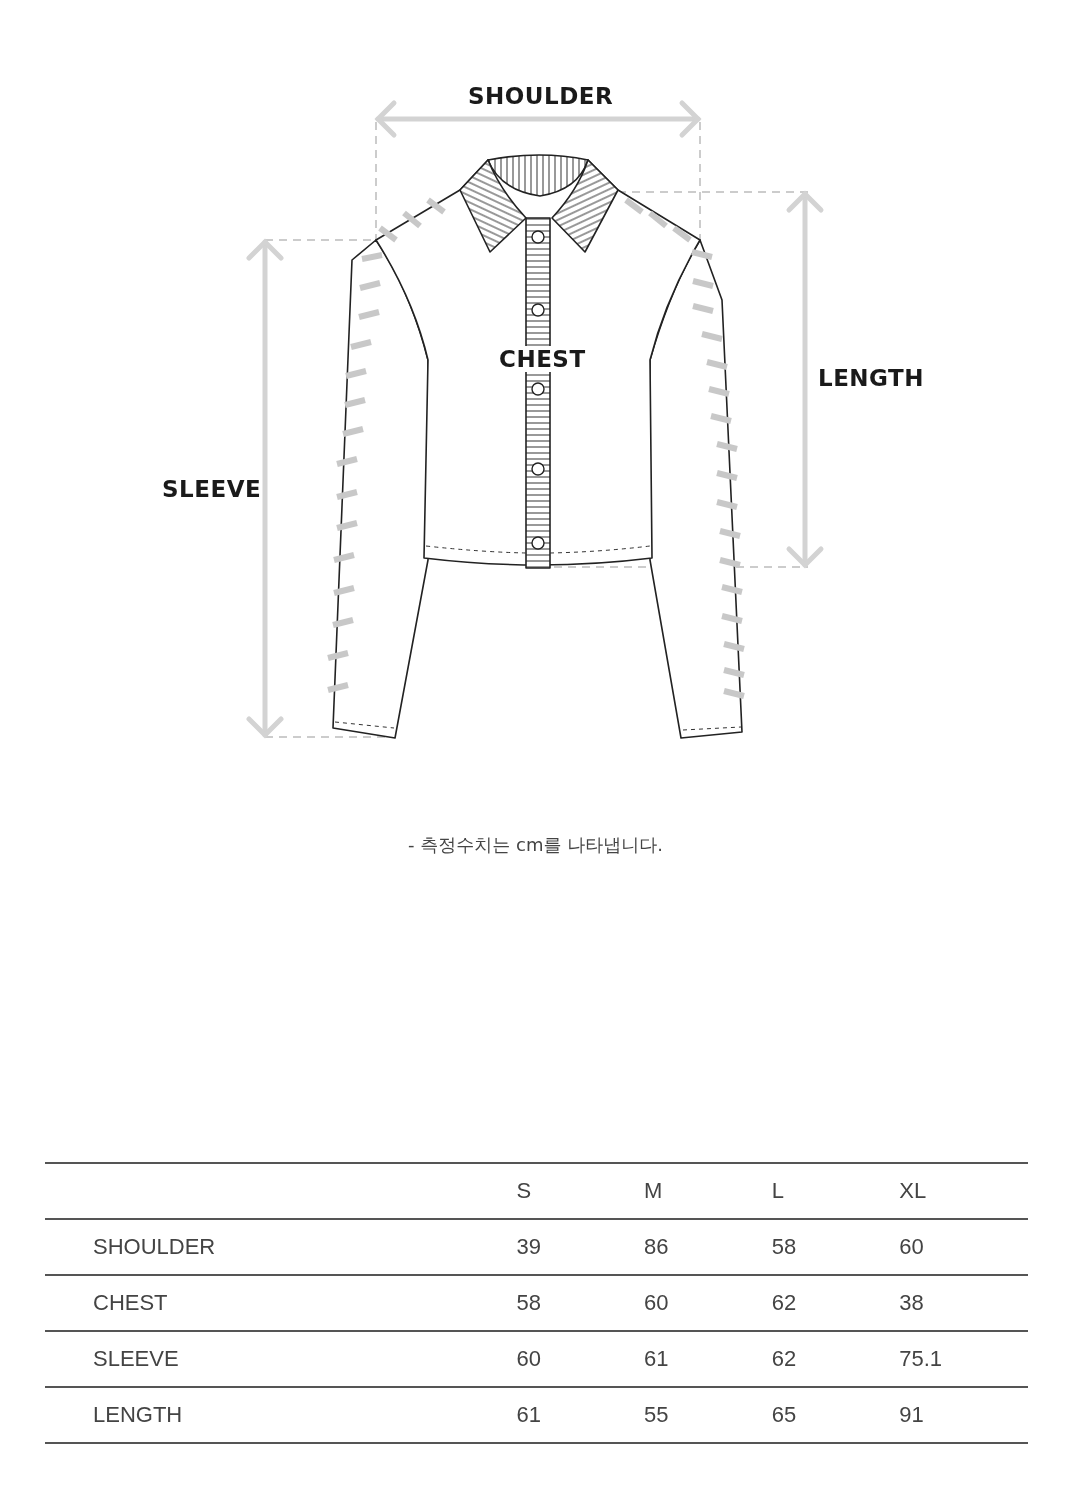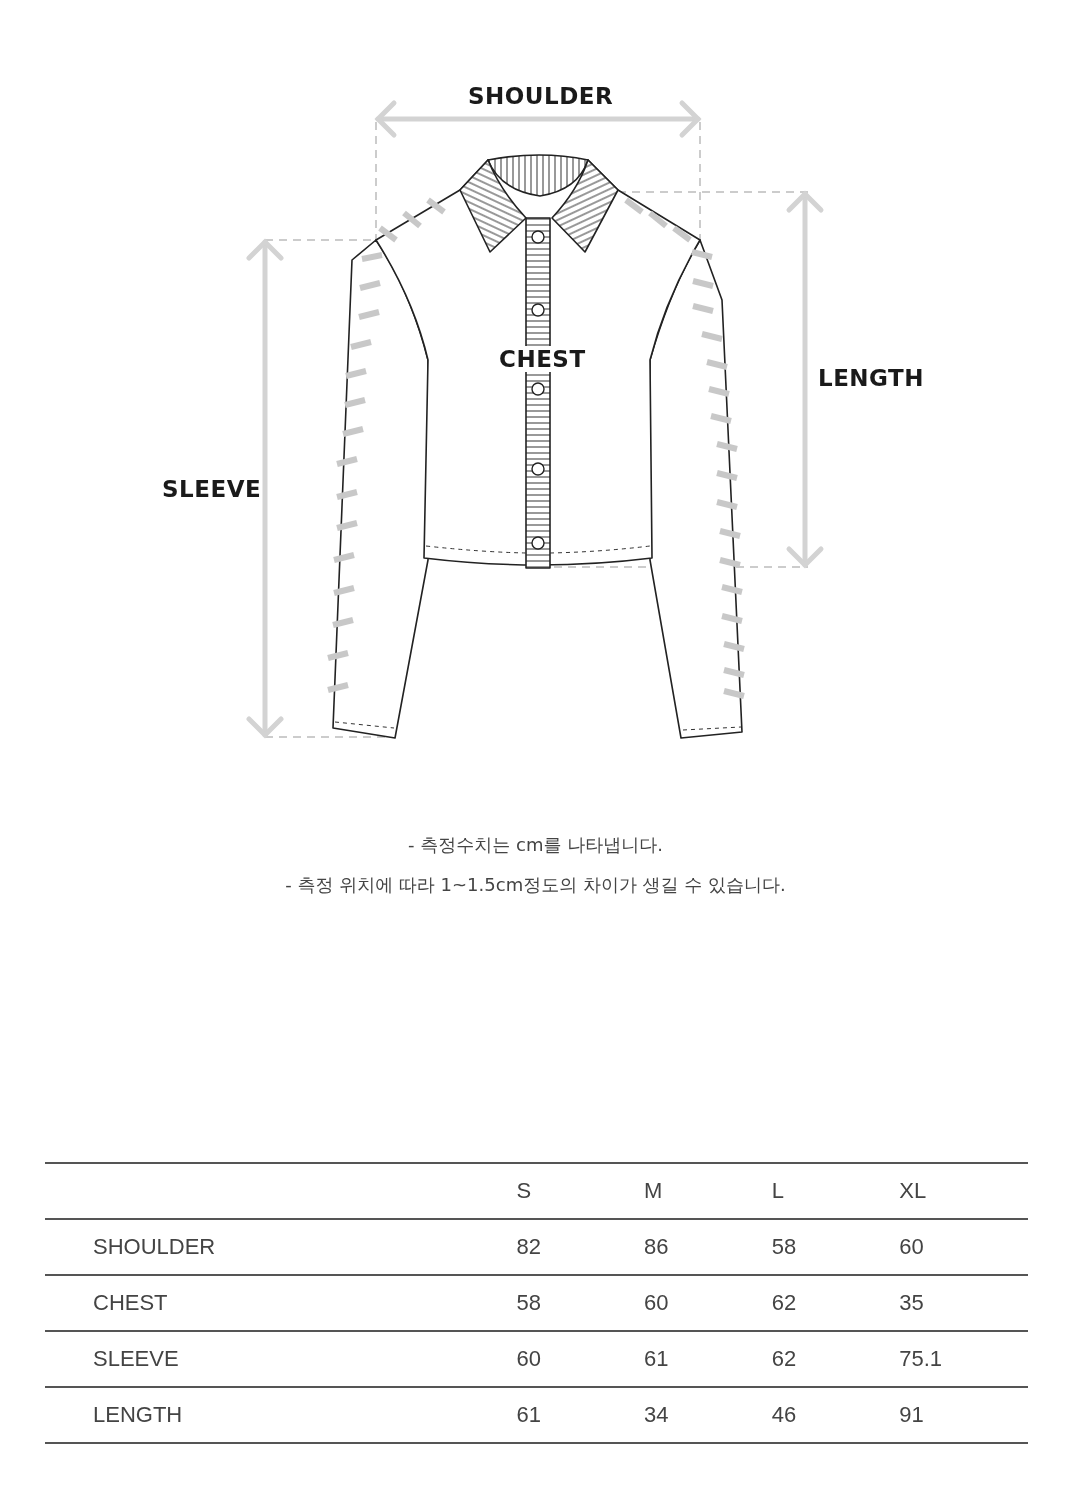--- a/index.html
+++ b/index.html
@@ -147,54 +147,53 @@
   </svg>
 
   <div class="label" style="left:468px; top:83px;">SHOULDER</div>
   <div class="label" style="left:497px; top:346px; background:#fff; padding:0 2px;">CHEST</div>
   <div class="label" style="left:162px; top:476px;">SLEEVE</div>
   <div class="label" style="left:818px; top:365px;">LENGTH</div>
 </div>
 
 <div class="notes">
   <p>- 측정수치는 cm를 나타냅니다.</p>
-  <p>- 측정 위치에 따라 1~1.5cm정도의 차이가 생길 수 있습니다.</p>
 </div>
 
 <table class="size">
   <tbody>
       <tr>
     <th class="rowlabel"></th>
     <th class="c">S</th>
     <th class="c">M</th>
     <th class="c">L</th>
     <th class="c">XL</th>
   </tr>
   <tr>
     <td class="rowlabel">SHOULDER</td>
-    <td class="c">82</td>
+    <td class="c">39</td>
     <td class="c">86</td>
     <td class="c">58</td>
     <td class="c">60</td>
   </tr>
   <tr>
     <td class="rowlabel">CHEST</td>
     <td class="c">58</td>
     <td class="c">60</td>
     <td class="c">62</td>
-    <td class="c">35</td>
+    <td class="c">38</td>
   </tr>
   <tr>
     <td class="rowlabel">SLEEVE</td>
     <td class="c">60</td>
     <td class="c">61</td>
     <td class="c">62</td>
     <td class="c">75.1</td>
   </tr>
   <tr>
     <td class="rowlabel">LENGTH</td>
     <td class="c">61</td>
-    <td class="c">34</td>
-    <td class="c">46</td>
+    <td class="c">55</td>
+    <td class="c">65</td>
     <td class="c">91</td>
   </tr>
 </tbody>
   </table>
 
 </body></html>

